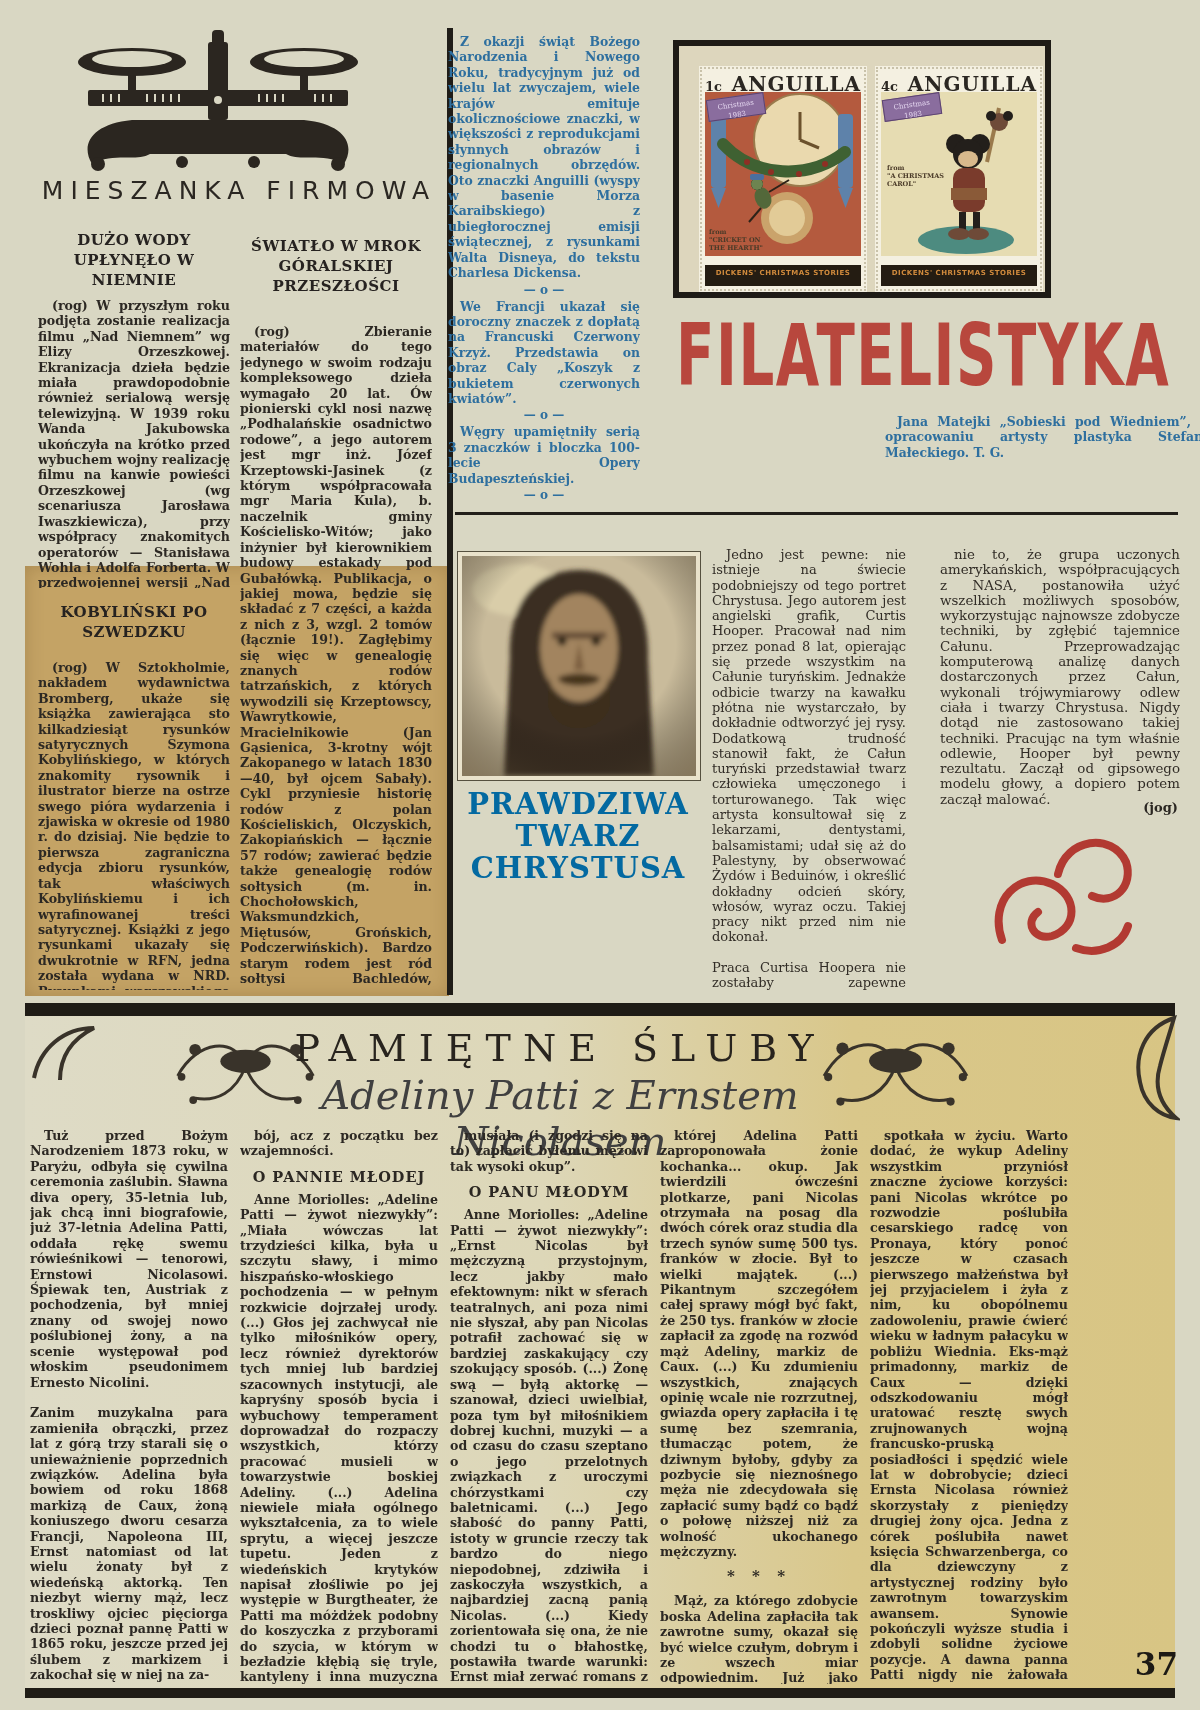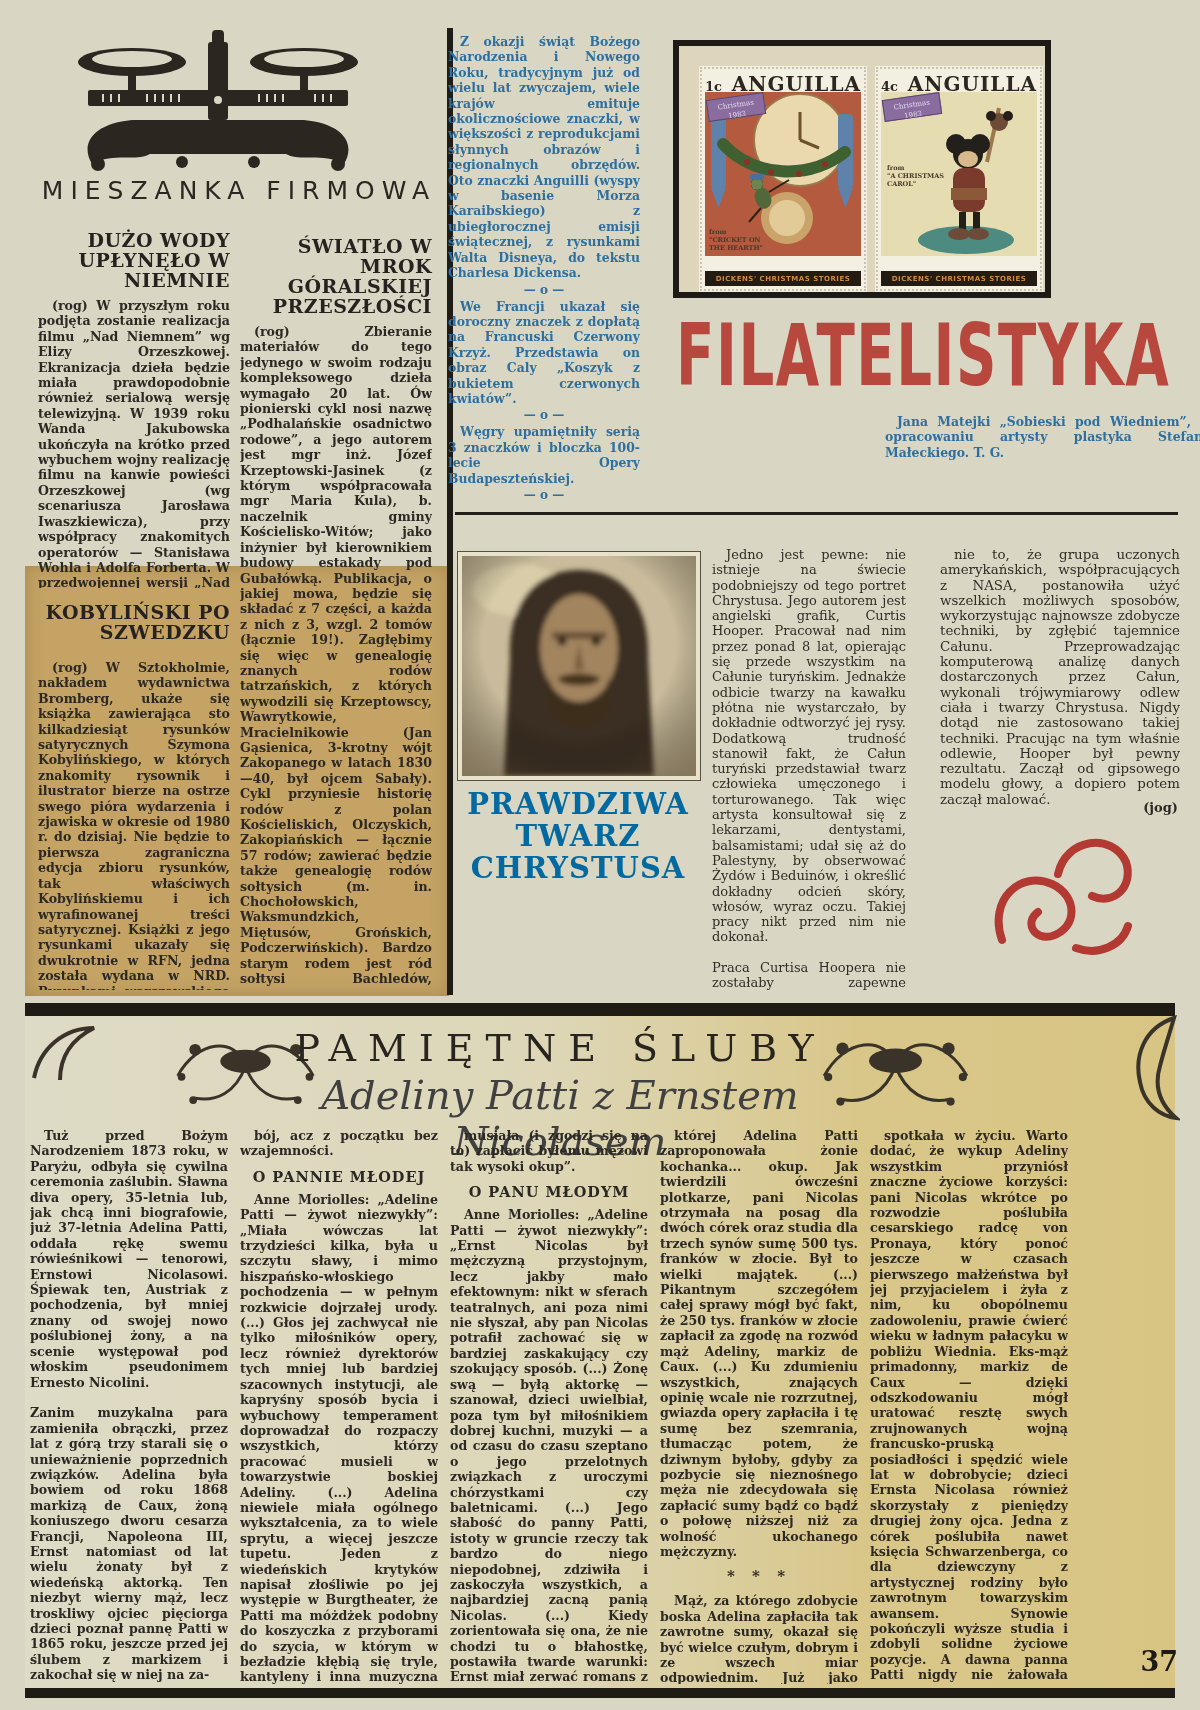--- a/index.html
+++ b/index.html
@@ -4,21 +4,21 @@
 <style>
   html,body{margin:0;padding:0;background:#b9b5a0;}
   .page{position:relative;width:1200px;height:1710px;margin:0 auto;
         background:#d9d7c3;overflow:hidden;
         font-family:"DejaVu Serif",serif;color:#2b2722;}
   .abs{position:absolute;}
   
   .m-title{font-family:"DejaVu Sans",sans-serif;font-size:25px;letter-spacing:7px;
            color:#2b2722;text-align:center;}
   .tanbox{background:#c4a365;box-shadow:inset 0 0 18px rgba(90,60,20,.25);}
-  .colhead{font-weight:700;font-size:19px;line-height:20px;text-align:right;
+  .colhead{font-weight:700;font-size:15px;line-height:20px;text-align:center;
            letter-spacing:.5px;color:#262220;}
   .bt{font-weight:700;font-size:12.6px;line-height:15.4px;text-align:justify;
       white-space:pre-line;overflow:hidden;text-indent:14px;color:#2c2823;}
   .rt{font-weight:400;font-size:13px;line-height:15.3px;text-align:justify;
       white-space:pre-line;overflow:hidden;text-indent:14px;color:#312c26;}
   .vrule{background:#1f1c17;}
   .hrule{background:#23201a;}
   
   .blue{color:#2e6f9f;}
   .blue-p{font-weight:700;font-size:12.4px;line-height:15.4px;text-align:justify;
@@ -28,42 +28,42 @@
              letter-spacing:2px;color:#b8473d;transform:scale(.78,1.18);
              transform-origin:0 0;white-space:nowrap;}
   .stampframe{background:#ddd6bd;border:6px solid #1e1b16;display:flex;gap:8px;
               padding:20px;box-sizing:border-box;}
   .stamp{width:168px;height:226px;background:#f4f0e1;outline:2px dotted #c9c2aa;
          outline-offset:-3px;padding:6px;box-sizing:border-box;position:relative;}
   .stamp-head{display:flex;justify-content:space-between;align-items:baseline;height:20px;}
   .denom{font-weight:700;font-size:13px;}
   .country{font-weight:700;font-size:20px;letter-spacing:1px;}
   .simg{position:relative;width:156px;height:164px;overflow:hidden;}
-  .scap{position:absolute;left:6px;right:6px;bottom:6px;height:15px;background:#241c12;
+  .scap{position:absolute;left:6px;right:6px;bottom:6px;height:21px;background:#241c12;
         color:#d08a3c;font-family:"DejaVu Sans",sans-serif;font-weight:700;font-size:7px;
         letter-spacing:.5px;text-align:center;line-height:16px;}
   .sign{position:absolute;left:2px;top:4px;width:58px;height:22px;background:#8a6d9e;
         transform:rotate(-8deg);color:#e4d6ef;font-size:7px;text-align:center;
         line-height:10px;padding-top:3px;box-sizing:border-box;border:1px solid #5d4470;}
   .fromtx{position:absolute;color:#4a3a28;font-size:6.5px;line-height:8px;font-weight:700;
           white-space:pre-line;}
   
   .portrait{border:4px solid #e9e2cb;box-shadow:0 0 0 1px #55503f;}
   .red-title{color:#0369a1;font-weight:700;font-size:29px;line-height:32px;
              text-align:center;letter-spacing:1px;}
   .byline{font-weight:700;font-size:13px;text-align:right;}
   
   .sl-bg{background:linear-gradient(90deg,#dedbc6 0%,#ddd7b8 45%,#d9c78a 72%,#d8c584 100%);}
   .bar{background:#1f1c16;}
   .sl-title{font-size:38px;letter-spacing:12px;text-align:center;color:#28241e;font-weight:500;}
   .sl-sub{font-style:italic;font-size:40px;text-align:center;color:#404040;}
   .subhead{font-weight:700;font-size:14.5px;text-align:center;letter-spacing:1px;
            margin:9px 0 7px 0;text-indent:0;}
   .stars{font-weight:700;font-size:15px;text-align:center;letter-spacing:6px;margin:8px 0;text-indent:0;}
-  .pagenum{font-weight:700;font-size:27px;color:#1d1a15;}
+  .pagenum{font-weight:700;font-size:31px;color:#1d1a15;}
 </style>
 </head>
 <body>
 
 <div class="page">
 
   <svg class="abs" style="left:62px;top:12px;" width="312" height="160" viewBox="0 0 312 160">
     <g fill="#2b2620">
       <rect x="146" y="30" width="20" height="78" rx="3"></rect>
       <rect x="150" y="18" width="12" height="16" rx="4"></rect>

